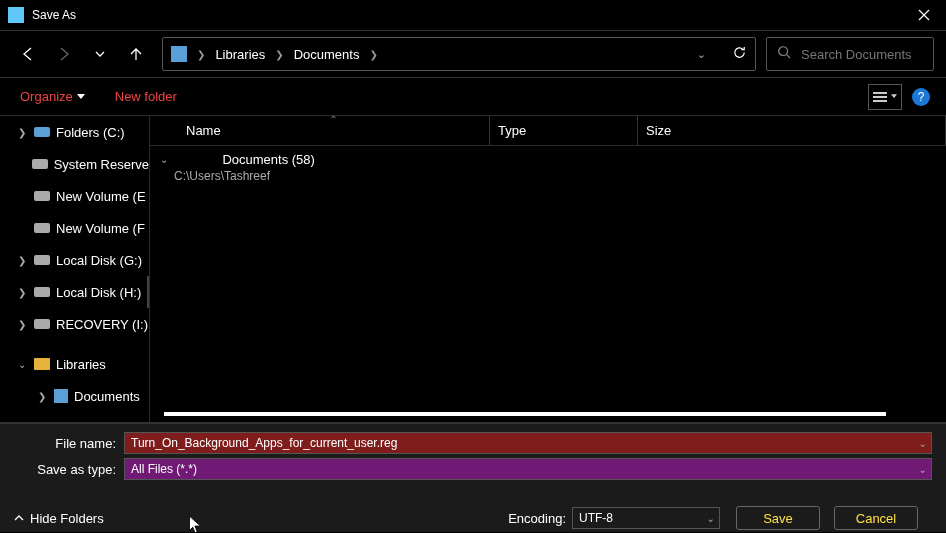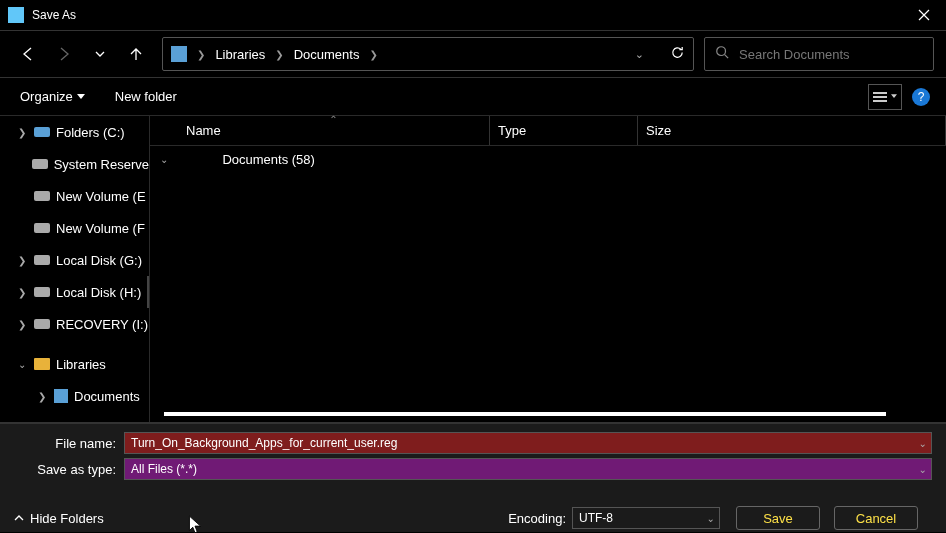--- a/index.html
+++ b/index.html
@@ -13,27 +13,27 @@
 
 
 .navbar { height: 48px; border-top: 1px solid #333; border-bottom: 1px solid #333; display: flex; align-items: center; padding: 0 12px; gap: 4px; }
 .nav-btn { width: 32px; height: 32px; display: flex; align-items: center; justify-content: center; color: #fff; }
 .nav-btn.disabled { color: #666; }
 .addr-bar { flex: 1; height: 34px; border: 1px solid #555; margin: 0 6px; display: flex; align-items: center; padding: 0 8px; border-radius: 2px; gap: 8px; }
 .addr-bar .lib-icon { width: 16px; height: 16px; background: #5aa0d6; }
 .addr-bar .crumb { font-size: 13px; color: #fff; }
 .addr-bar .crumb-sep { color: #999; font-size: 10px; margin: 0 2px; }
 .addr-bar .spacer { flex: 1; }
-.search-box { width: 230px; height: 34px; border: 1px solid #555; display: flex; align-items: center; padding: 0 10px; border-radius: 2px; gap: 10px; }
+.search-box { width: 168px; height: 34px; border: 1px solid #555; display: flex; align-items: center; padding: 0 10px; border-radius: 2px; gap: 10px; }
 .search-box input { background: transparent; border: 0; color: #fff; outline: none; font-size: 13px; flex: 1; }
 .search-box input::placeholder { color: #777; }
 
 
 .toolbar { height: 38px; display: flex; align-items: center; padding: 0 16px 0 20px; border-bottom: 1px solid #2a2a2a; }
-.toolbar .tbtn { font-size: 13px; color: #ffffff; display: flex; align-items: center; gap: 4px; margin-right: 30px; }
+.toolbar .tbtn { font-size: 13px; color: #ef4444; display: flex; align-items: center; gap: 4px; margin-right: 30px; }
 .toolbar .spacer { flex: 1; }
 .toolbar .view-btn { width: 34px; height: 26px; border: 1px solid #555; display: flex; align-items: center; justify-content: center; margin-right: 10px; gap: 4px; }
 .toolbar .help-ic { width: 18px; height: 18px; border-radius: 50%; background: #1a78d6; display: flex; align-items: center; justify-content: center; font-size: 12px; }
 
 
 .main { display: flex; height: 306px; }
 .sidebar { width: 150px; border-right: 1px solid #2a2a2a; overflow: hidden; font-size: 13px; }
 .side-item { height: 32px; display: flex; align-items: center; padding-left: 18px; gap: 6px; white-space: nowrap; }
 .side-item.lib-indent { padding-left: 38px; }
 .side-item .chev { width: 10px; color: #aaa; font-size: 10px; }
@@ -222,20 +222,21 @@
         </div>
       <div class="col col-size">
           <span>Size</span>
         </div>
     </div>
     <div class="file-area">
       <div class="group-row">
         <span class="chev">⌄</span>
         <span class="label">Documents (58)</span>
       </div>
+      <div class="group-sub">C:\Users\Tashreef</div>
       <div class="h-scroll">
           <div class="track"></div>
         </div>
     </div>
   </div>
 </div>
 
 <div class="bottom">
   <div class="form-row filename">
     <label>File name:</label>

